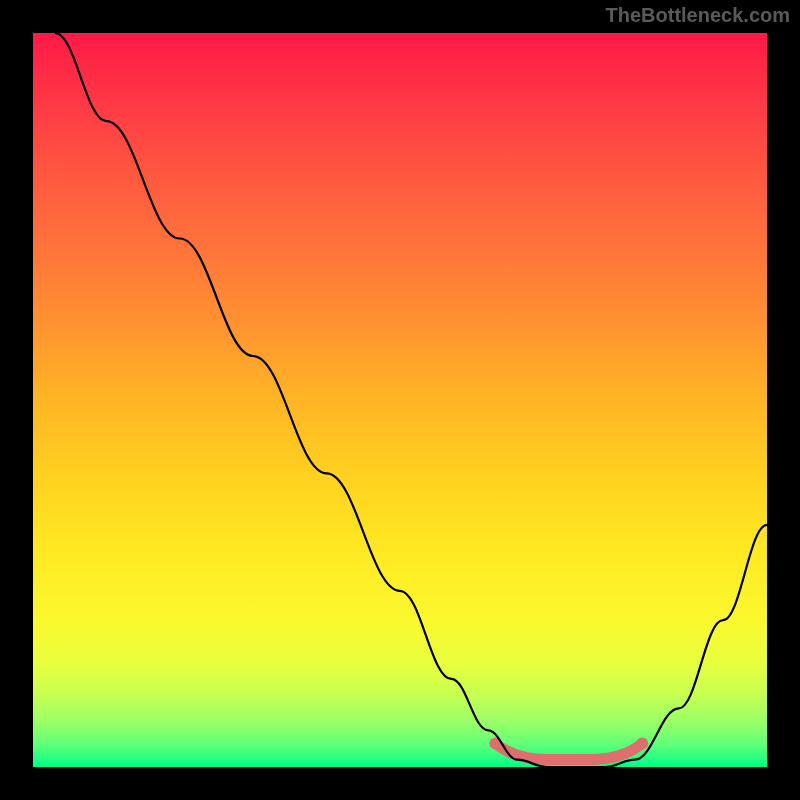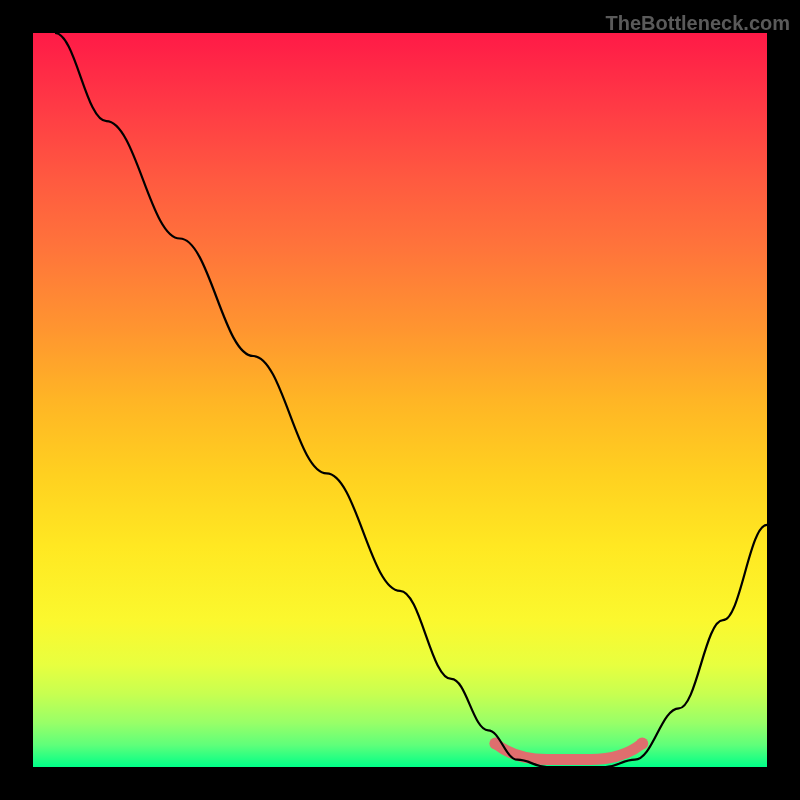--- a/index.html
+++ b/index.html
@@ -5,21 +5,21 @@
   * { margin: 0; padding: 0; box-sizing: border-box; }
   body {
     width: 800px;
     height: 800px;
     background: #000;
     position: relative;
     font-family: Arial, sans-serif;
   }
   .watermark {
     position: absolute;
-    top: 12px;
+    top: 4px;
     right: 10px;
     color: #5a5a5a;
     font-size: 20px;
     font-weight: bold;
     z-index: 10;
   }
   .plot-area {
     position: absolute;
     left: 33px;
     top: 33px;

